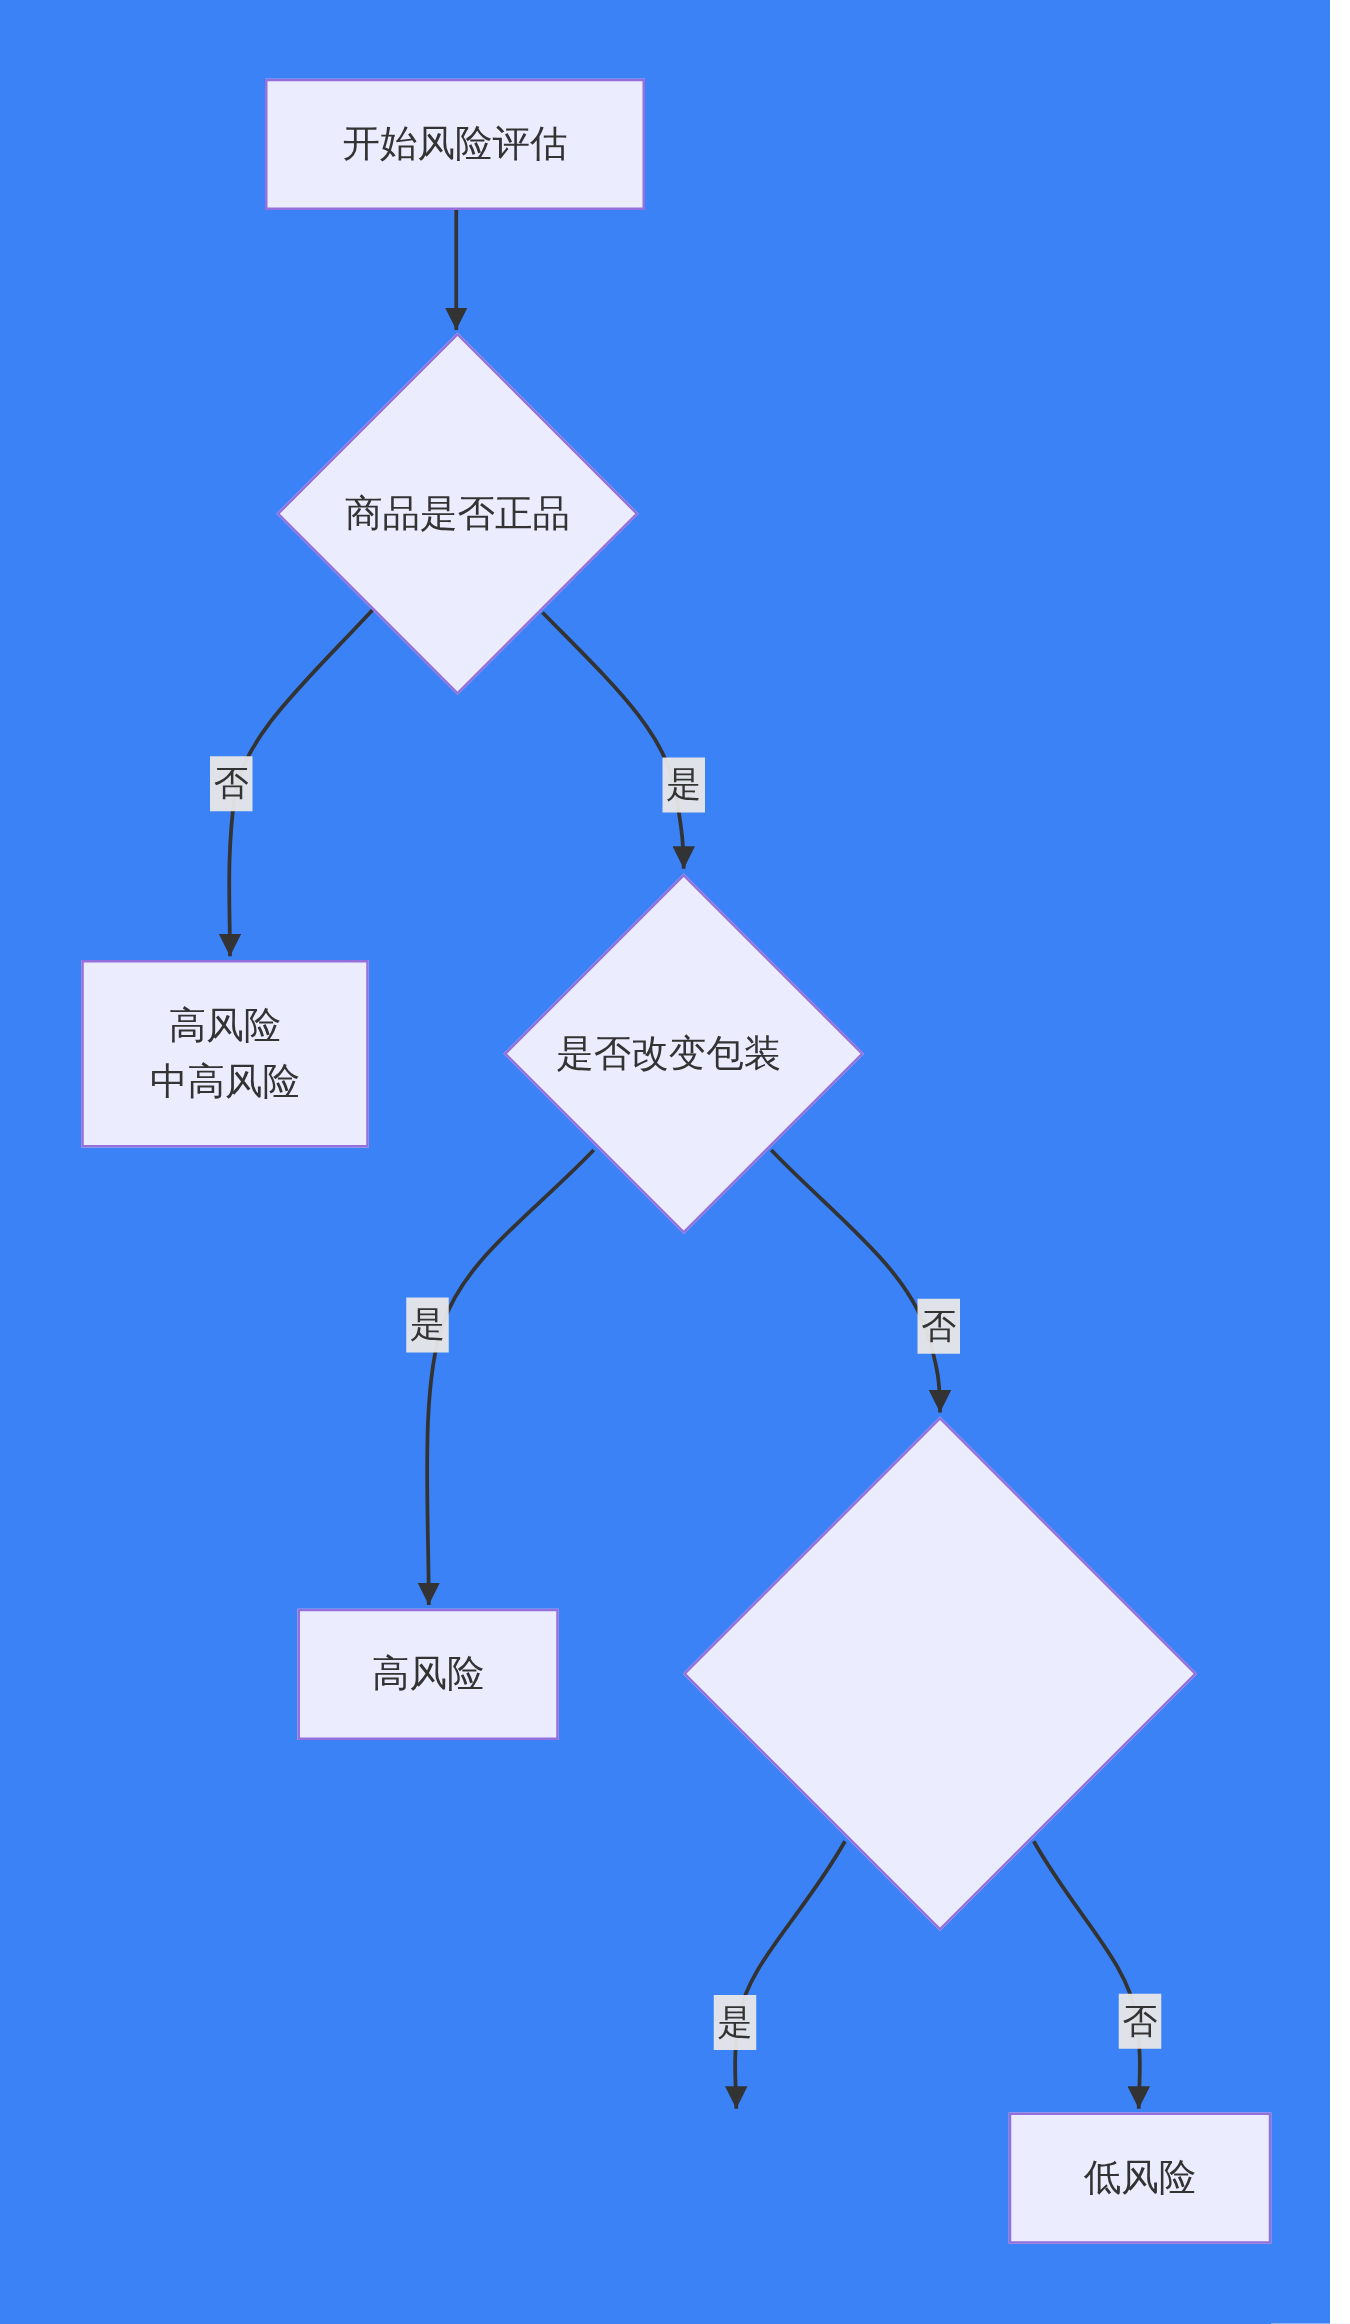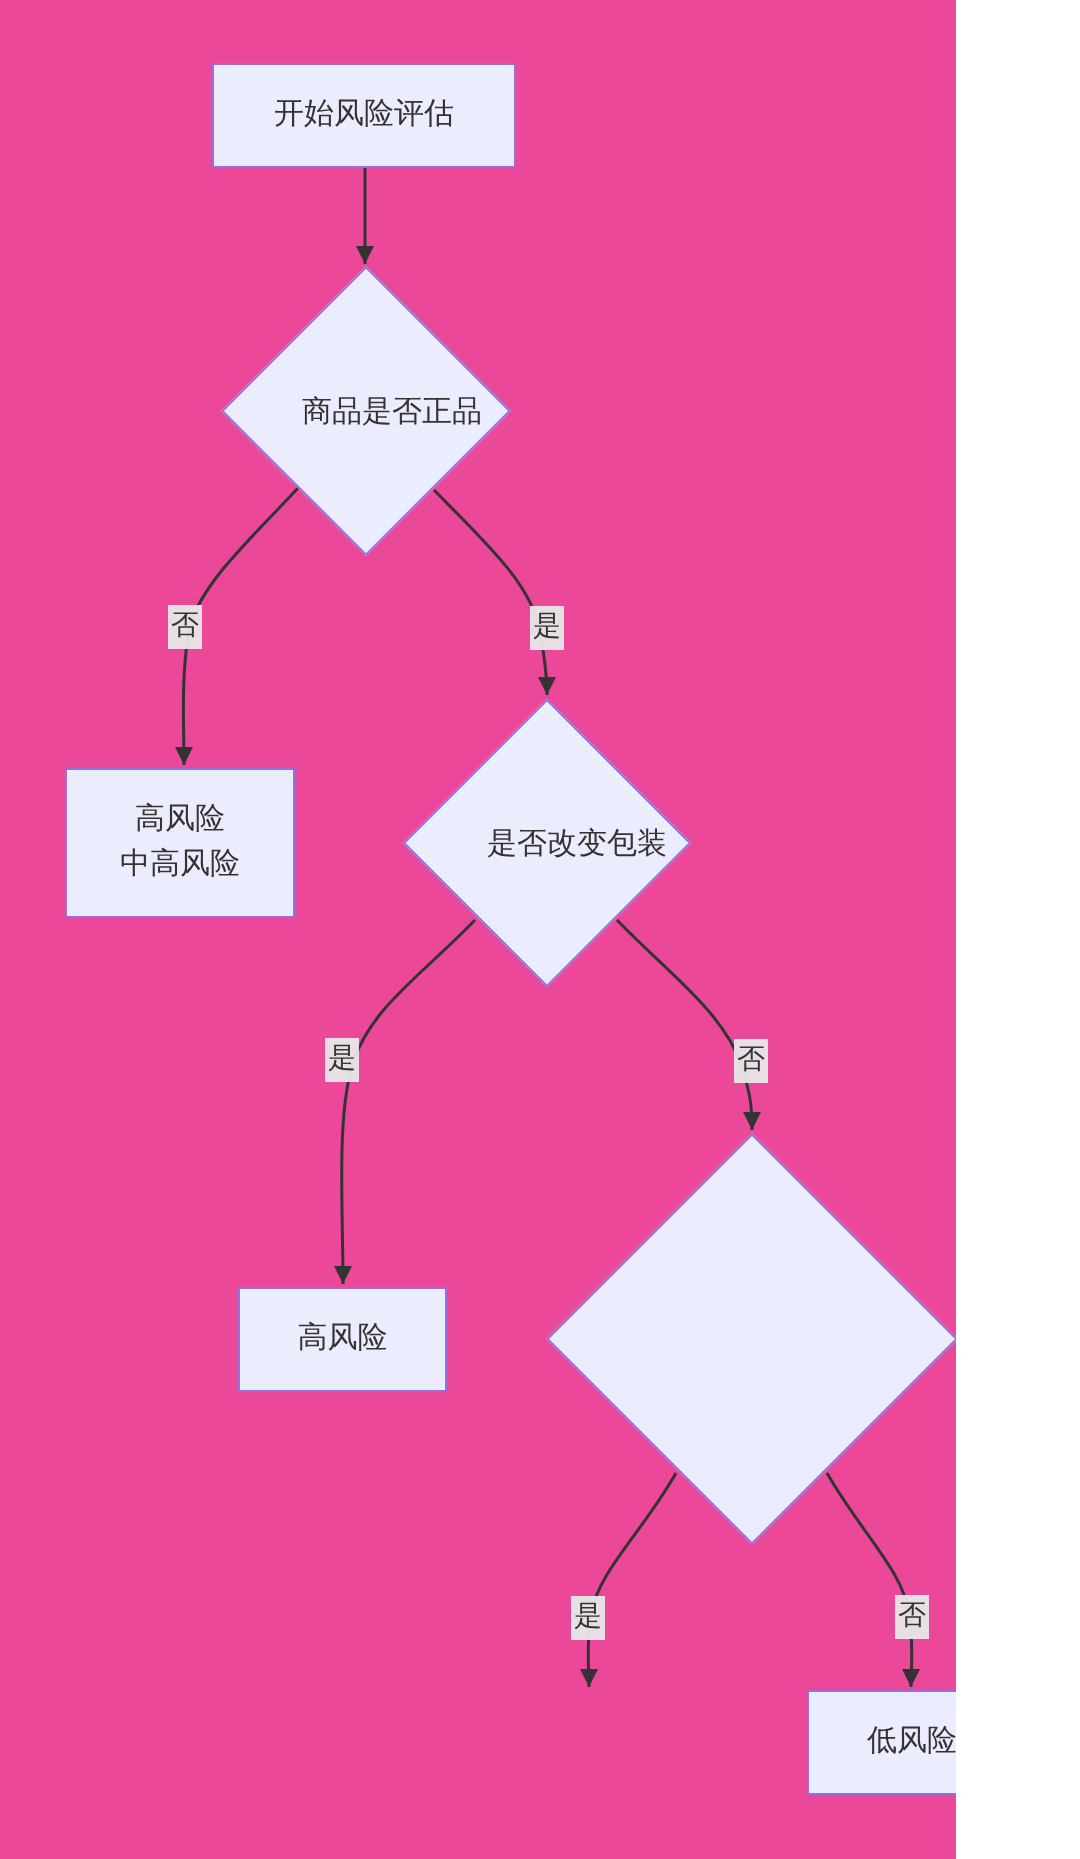--- a/index.html
+++ b/index.html
@@ -2,24 +2,24 @@
 <html><head>
 <meta charset="utf-8">
 <style>
   html, body {
     margin: 0;
     padding: 0;
     background: #ffffff;
   }
   .canvas {
     position: relative;
-    width: 956px;
+    width: 1064px;
     height: 1859px;
-    background: #ec4899;
-    font-family: Liberation Mono, monospace;
+    background: #3b82f6;
+    font-family: Liberation Sans, sans-serif;
     color: #333333;
     overflow: hidden;
   }
   .edge-layer {
     position: absolute;
     left: 0;
     top: 0;
     width: 1080px;
     height: 1859px;
   }
@@ -48,21 +48,20 @@
     background: #ECECFF;
     border: 2.5px solid #9370DB;
     transform: translate(-50%, -50%) rotate(45deg);
   }
   .diamond-label {
     position: absolute;
     transform: translate(-50%, -50%);
     font-size: 30px;
     white-space: nowrap;
     text-align: right;
-    margin-left: 26px;
   }
   .edge-label {
     position: absolute;
     transform: translate(-50%, -50%);
     background: rgba(232,232,232,0.95);
     font-size: 28px;
     line-height: 1;
     padding: 8px 3px;
     white-space: nowrap;
   }
@@ -102,21 +101,21 @@
 
 
   <div class="node-rect" style="left:807px; top:1690px; width:210px; height:105px;align-items:center;">
     <div>低风险</div>
   </div>
 
   <div class="diamond-shape" style="left:366px; top:411px; width:205px; height:205px;"></div>
   <div class="diamond-label" style="left:366px; top:411px;">商品是否正品</div>
 
   <div class="diamond-shape" style="left:547px; top:843px; width:204px; height:204px;"></div>
-  <div class="diamond-label" style="left:551px; top:843px;">是否改变包装</div>
+  <div class="diamond-label" style="left:535px; top:843px;">是否改变包装</div>
 
   <div class="diamond-shape" style="left:752px; top:1339px; width:291px; height:291px;"></div>
 
   <div class="edge-label" style="left:185px; top:627px;">否</div>
   <div class="edge-label" style="left:547px; top:628px;">是</div>
   <div class="edge-label" style="left:342px; top:1060px;">是</div>
   <div class="edge-label" style="left:751px; top:1061px;">否</div>
   <div class="edge-label" style="left:588px; top:1618px;">是</div>
   <div class="edge-label" style="left:912px; top:1617px;">否</div>
 

